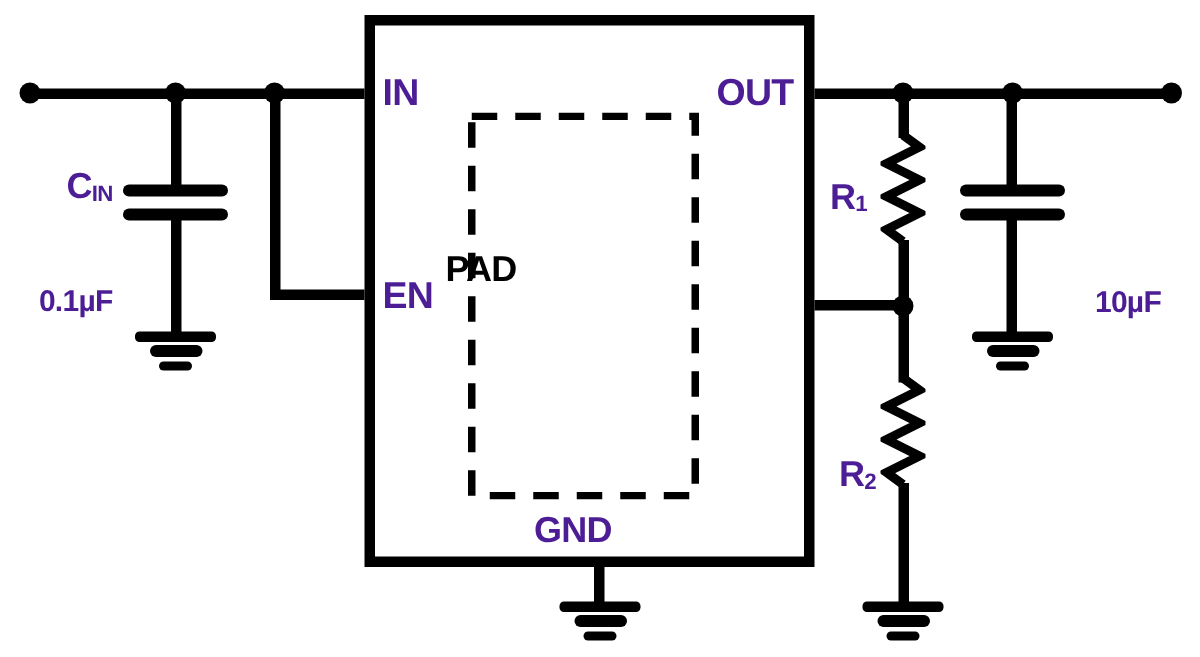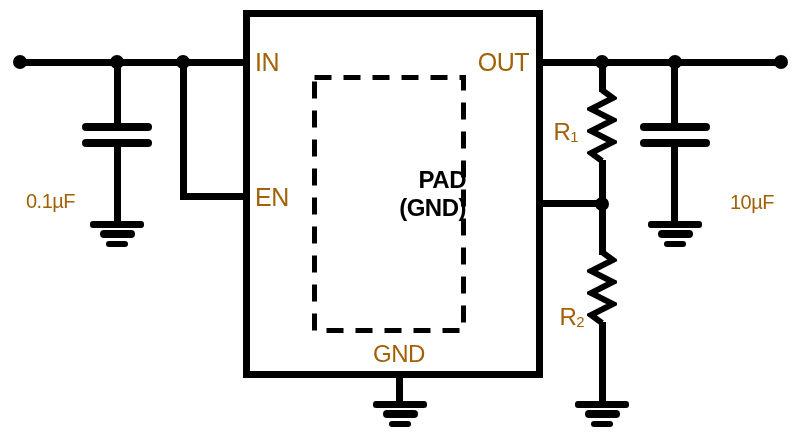--- a/index.html
+++ b/index.html
@@ -10,37 +10,37 @@
     font-family:"Liberation Sans", sans-serif;
     overflow:hidden;
   }
   .wire{position:absolute;background:#000;}
   .dot{position:absolute;width:14px;height:14px;border-radius:50%;background:#000;}
   .ic{
     position:absolute;left:243px;top:10px;width:300px;height:368px;
     border:7px solid #000;box-sizing:border-box;background:#fff;
   }
   .lbl{
-    position:absolute;color:#a16207;font-weight:normal;
+    position:absolute;color:#4c1d95;font-weight:bold;
     font-size:25px;line-height:27px;letter-spacing:-0.5px;
     white-space:nowrap;
   }
   .lbl-r{text-align:right;}
-  .lbl-c{text-align:center;}
+  .lbl-c{}
   .val{font-size:20px;line-height:24px;margin-top:48px;}
   .comp-name{font-size:24px;line-height:26px;}
   .sub{font-size:0.62em;vertical-align:-0.12em;letter-spacing:-0.5px;}
   .plate{position:absolute;width:70px;height:8px;background:#000;border-radius:4px;}
   .gnd{position:absolute;width:54px;display:flex;flex-direction:column;align-items:center;}
   .g1{width:54px;height:7px;background:#000;border-radius:3px;}
   .g2{width:35px;height:8px;background:#000;border-radius:4px;margin-top:2px;}
   .g3{width:22px;height:6px;background:#000;border-radius:3px;margin-top:3px;}
   .rsvg{position:absolute;width:30px;height:74px;}
   .padbox{position:absolute;left:312px;top:75px;width:154px;height:258px;}
-  .padlabel{position:absolute;left:312px;top:166px;width:154px;text-align:right;
+  .padlabel{position:absolute;left:297px;top:166px;width:154px;text-align:left;
     color:#000;font-weight:bold;font-size:24px;line-height:28px;letter-spacing:-0.5px;}
 </style>
 </head>
 <body>
 
 <div id="stage">
 
   <div class="wire" style="left:20px;top:59px;width:230px;height:7px;"></div>
   <div class="wire" style="left:114px;top:62px;width:7px;height:63px;"></div>
   <div class="wire" style="left:114px;top:146px;width:7px;height:77px;"></div>
@@ -64,30 +64,30 @@
   <div class="dot" style="left:774px;top:55px;"></div>
   <div class="dot" style="left:595px;top:197px;"></div>
 
   <div class="ic"></div>
 
   <svg class="padbox" viewBox="0 0 154 258">
     <rect x="2.5" y="2.5" width="149" height="253" fill="none" stroke="#000" stroke-width="5" stroke-dasharray="17 12"></rect>
   </svg>
   <div class="padlabel">
     <div>PAD</div>
-    <div>(GND)</div>
   </div>
 
   <div class="lbl" style="left:255px;top:49px;">IN</div>
   <div class="lbl" style="left:255px;top:184px;">EN</div>
   <div class="lbl lbl-r" style="left:466px;top:49px;width:63px;">OUT</div>
   <div class="lbl lbl-c" style="left:356px;top:340px;width:86px;font-size:24px;">GND</div>
 
   <div class="plate" style="left:82px;top:123px;"></div>
   <div class="plate" style="left:82px;top:139px;"></div>
+  <div class="lbl lbl-r comp-name" style="left:2px;top:112px;width:73px;"><span>C</span><span class="sub">IN</span></div>
   <div class="lbl lbl-r val" style="left:2px;top:141px;width:73px;">0.1µF</div>
 
   <div class="plate" style="left:640px;top:123px;"></div>
   <div class="plate" style="left:640px;top:139px;"></div>
   <div class="lbl val" style="left:730px;top:142px;">10µF</div>
 
   <svg class="rsvg" style="left:587px;top:89px;" viewBox="0 0 30 74">
     <polyline points="15,1 26,9 4,20 26,31 4,42 26,53 4,64 15,72" fill="none" stroke="#000" stroke-width="6" stroke-linejoin="miter"></polyline>
   </svg>
   <div class="lbl lbl-r comp-name" style="left:534px;top:119px;width:44px;"><span>R</span><span class="sub">1</span></div>

